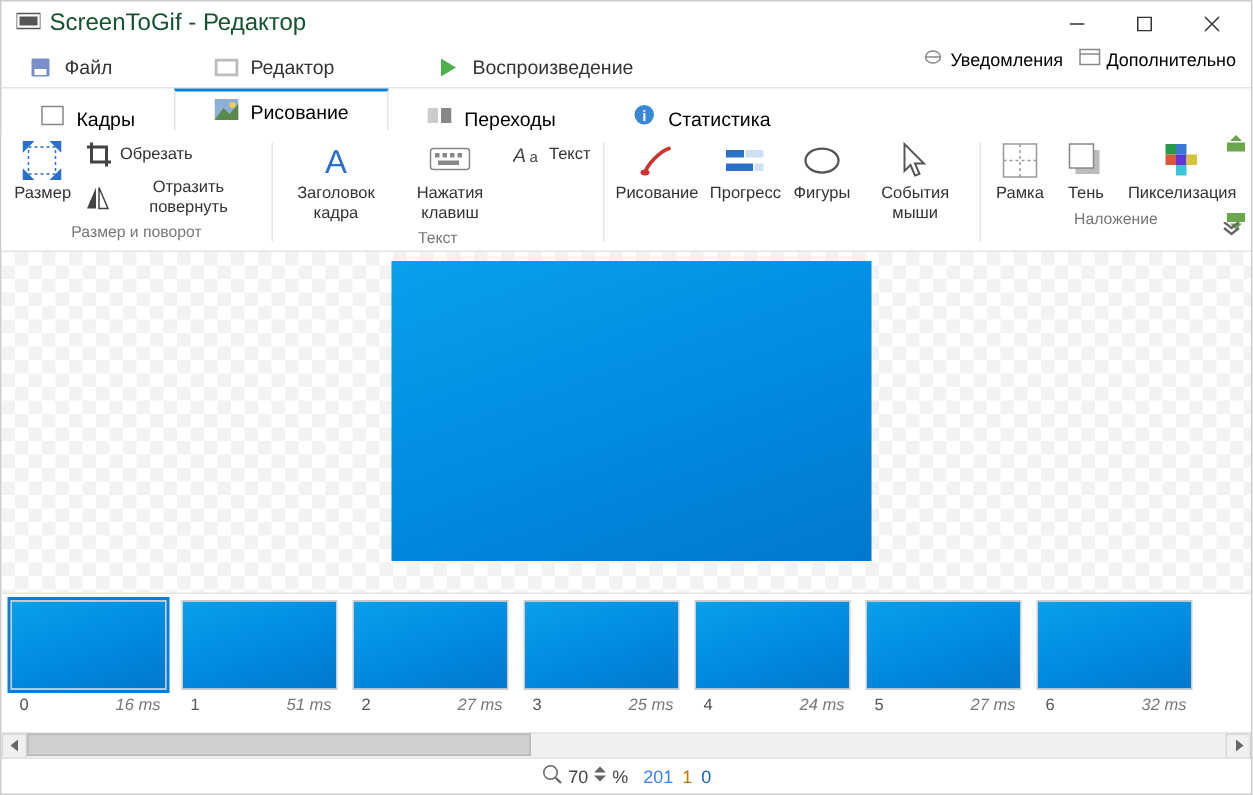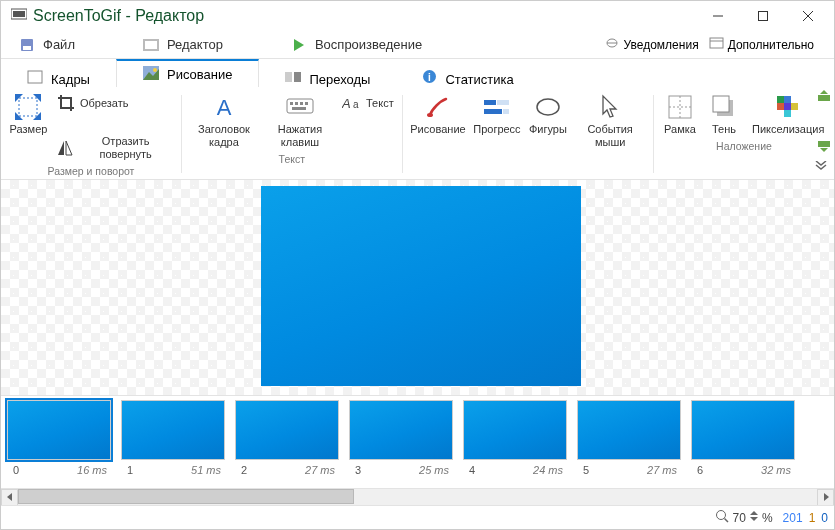--- a/index.html
+++ b/index.html
@@ -12,42 +12,42 @@
 .titlebar .spacer { flex: 1; }
 .titlebar .winbtn { width: 45px; height: 30px; display: flex; align-items: center; justify-content: center; color: #333; }
 .titlebar .winbtn svg { width: 10px; height: 10px; }
 
 
 .tabstrip { height: 28px; display: flex; align-items: stretch; border-bottom: 1px solid #e3e3e3; font-size: 13px; }
 .tab-group { flex: 1; display: flex; gap: 32px; }
 .tab { display: flex; align-items: center; padding: 0 18px; gap: 8px; cursor: default; }
 .tab .ticon { width: 16px; height: 16px; display: flex; align-items: center; justify-content: center; }
 .tab span { color: #333; }
-.right-tabs { display: flex; align-items: center; gap: 2px; padding-right: 16px; font-size: 12px; }
+.right-tabs { display: flex; align-items: flex-start; gap: 2px; padding-right: 6px; font-size: 12px; }
 .right-tabs .rt { display: flex; align-items: center; gap: 4px; padding: 0 4px; }
 
 
 .tabstrip2 { height: 28px; display: flex; align-items: stretch; font-size: 13px; }
 .tab2 { display: flex; align-items: center; padding: 0 26px; gap: 8px; position: relative; }
 .tab2.active { background: #fff; border-top: 2px solid #0a7ed6; border-left: 1px solid #e3e3e3; border-right: 1px solid #e3e3e3; }
 .tabstrip2 .tab2:not(.active) { border-top: 2px solid transparent; align-items: flex-end; }
 
 
 .ribbon { display: flex; padding: 4px 6px 2px 6px; background: #fff; position: relative; }
 .rgroup { display: flex; flex-direction: column; align-items: center; }
 .rgroup .items { display: flex; align-items: flex-start; gap: 4px; }
 .rgroup .glabel { font-size: 10.5px; color: #777; margin-top: 2px; }
 .rsep { width: 1px; background: #e6e6e6; margin: 4px 6px; align-self: stretch; }
 .rbtn { display: flex; flex-direction: column; align-items: center; justify-content: flex-start; padding: 2px 4px; min-width: 40px; }
 .rbtn .ricon { width: 28px; height: 28px; display: flex; align-items: center; justify-content: center; margin-bottom: 2px; }
 .rbtn .rlabel { font-size: 11px; color: #333; text-align: center; line-height: 13px; max-width: 72px; }
 .rbtn.medium { flex-direction: row; gap: 4px; min-width: 0; padding: 2px; }
 .rbtn.medium .ricon { width: 20px; height: 20px; margin: 0; }
 .rbtn.medium .rlabel { max-width: none; }
-.mini-stack { display: flex; flex-direction: column; gap: 18px; }
+.mini-stack { display: flex; flex-direction: column; gap: 2px; }
 .ribbon-collapse { position: absolute; right: 6px; bottom: 2px; cursor: default; }
 .ribbon-extra { position: absolute; right: 2px; top: 2px; display:flex; flex-direction:column; gap:28px; }
 
 
 .canvas-area { flex: 1; position: relative; background-image:
   linear-gradient(45deg,#f2f2f2 25%,transparent 25%),linear-gradient(-45deg,#f2f2f2 25%,transparent 25%),
   linear-gradient(45deg,transparent 75%,#f2f2f2 75%),linear-gradient(-45deg,transparent 75%,#f2f2f2 75%);
   background-size: 18px 18px; background-position: 0 0,0 9px,9px -9px,-9px 0; border-top: 1px solid #e3e3e3; border-bottom: 1px solid #e3e3e3; }
 .frame-preview { position: absolute; left: 260px; top: 6px; width: 320px; height: 200px; background: linear-gradient(160deg,#0aa0ea 0%,#008ae0 55%,#0178cd 100%); }
 
@@ -59,21 +59,21 @@
 .thumb .tmeta .ms { font-style: italic; color: #777; }
 .thumb.sel .timg { outline: 2px solid #0a7ed6; }
 
 
 .hscroll { height: 17px; display: flex; align-items: center; background: #f0f0f0; border-top: 1px solid #e3e3e3; }
 .hscroll .arrow { width: 17px; height: 17px; display: flex; align-items: center; justify-content: center; background: #f0f0f0; border: 1px solid #d6d6d6; }
 .hscroll .track { flex: 1; height: 17px; position: relative; }
 .hscroll .thumb-bar { position: absolute; left: 0; top: 0; height: 15px; width: 42%; background: #cfcfcf; border: 1px solid #b8b8b8; }
 
 
-.statusbar { height: 24px; display: flex; align-items: center; border-top: 1px solid #e3e3e3; font-size: 12px; padding: 0 6px; gap: 10px; justify-content: flex-end; color: #444; }
+.statusbar { height: 24px; display: flex; align-items: center; border-top: 1px solid #e3e3e3; font-size: 12px; padding: 0 6px; gap: 10px; justify-content: center; color: #444; }
 .statusbar .zoombox { display: flex; align-items: center; gap: 4px; }
 .statusbar .counts { display: flex; gap: 6px; }
 .statusbar .c1 { color: #3b82f6; }
 .statusbar .c2 { color: #c07800; }
 .statusbar .c3 { color: #1060c0; }
 </style>
 </head>
 <body>
 
 <div class="titlebar">

